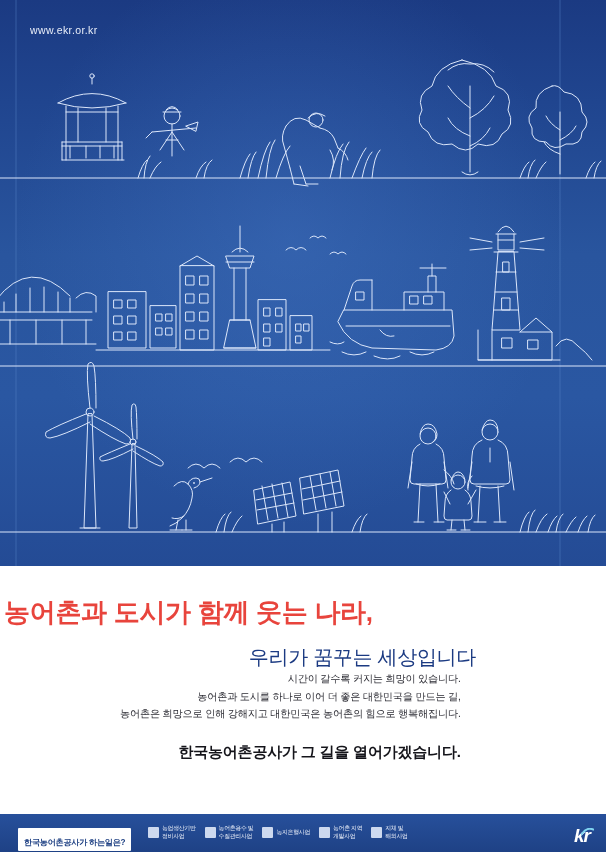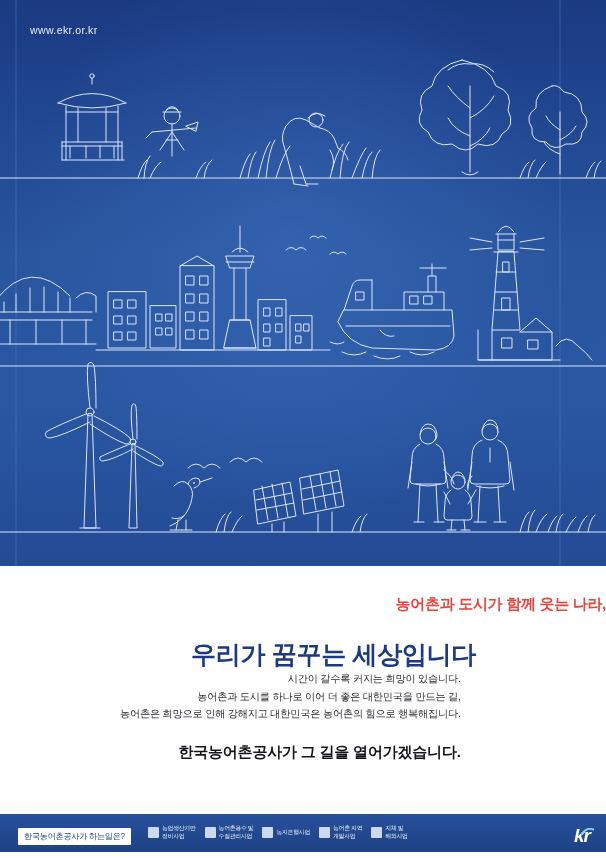--- a/index.html
+++ b/index.html
@@ -55,36 +55,36 @@
   .message {
     position: absolute;
     left: 0;
     top: 566px;
     width: 606px;
     height: 248px;
     background: #ffffff;
   }
   .headline1 {
     position: absolute;
-    left: 17px;
+    left: 4px;
     right: 0;
     top: 29px;
-    text-align: right;
+    text-align: left;
     color: #e8443c;
-    font-size: 15px;
+    font-size: 26px;
     font-weight: bold;
     letter-spacing: -0.3px;
   }
   .headline2 {
     position: absolute;
     right: 130px;
-    top: 72px;
+    top: 78px;
     color: #1b3a82;
-    font-size: 25px;
-    font-weight: bold;
+    font-size: 20px;
+    font-weight: normal;
     letter-spacing: -0.3px;
   }
   .body-copy {
     position: absolute;
     left: 120px;
     top: 104px;
     color: #2b2b33;
     font-size: 10.2px;
     line-height: 17.6px;
     letter-spacing: -0.2px;
@@ -108,22 +108,22 @@
     background: linear-gradient(180deg, #27509b 0%, #1d3f82 100%);
     overflow: hidden;
   }
   .footer-tag {
     position: absolute;
     left: 18px;
     top: 14px;
     background: #ffffff;
     color: #1d3f82;
     font-size: 8.2px;
-    font-weight: normal;
-    padding: 3px 6px 3px 6px;
+    font-weight: bold;
+    padding: 9px 6px 3px 6px;
     border-radius: 1px;
     letter-spacing: -0.3px;
     white-space: nowrap;
   }
   .footer-items {
     position: absolute;
     left: 148px;
     top: 10px;
     display: flex;
     align-items: center;

